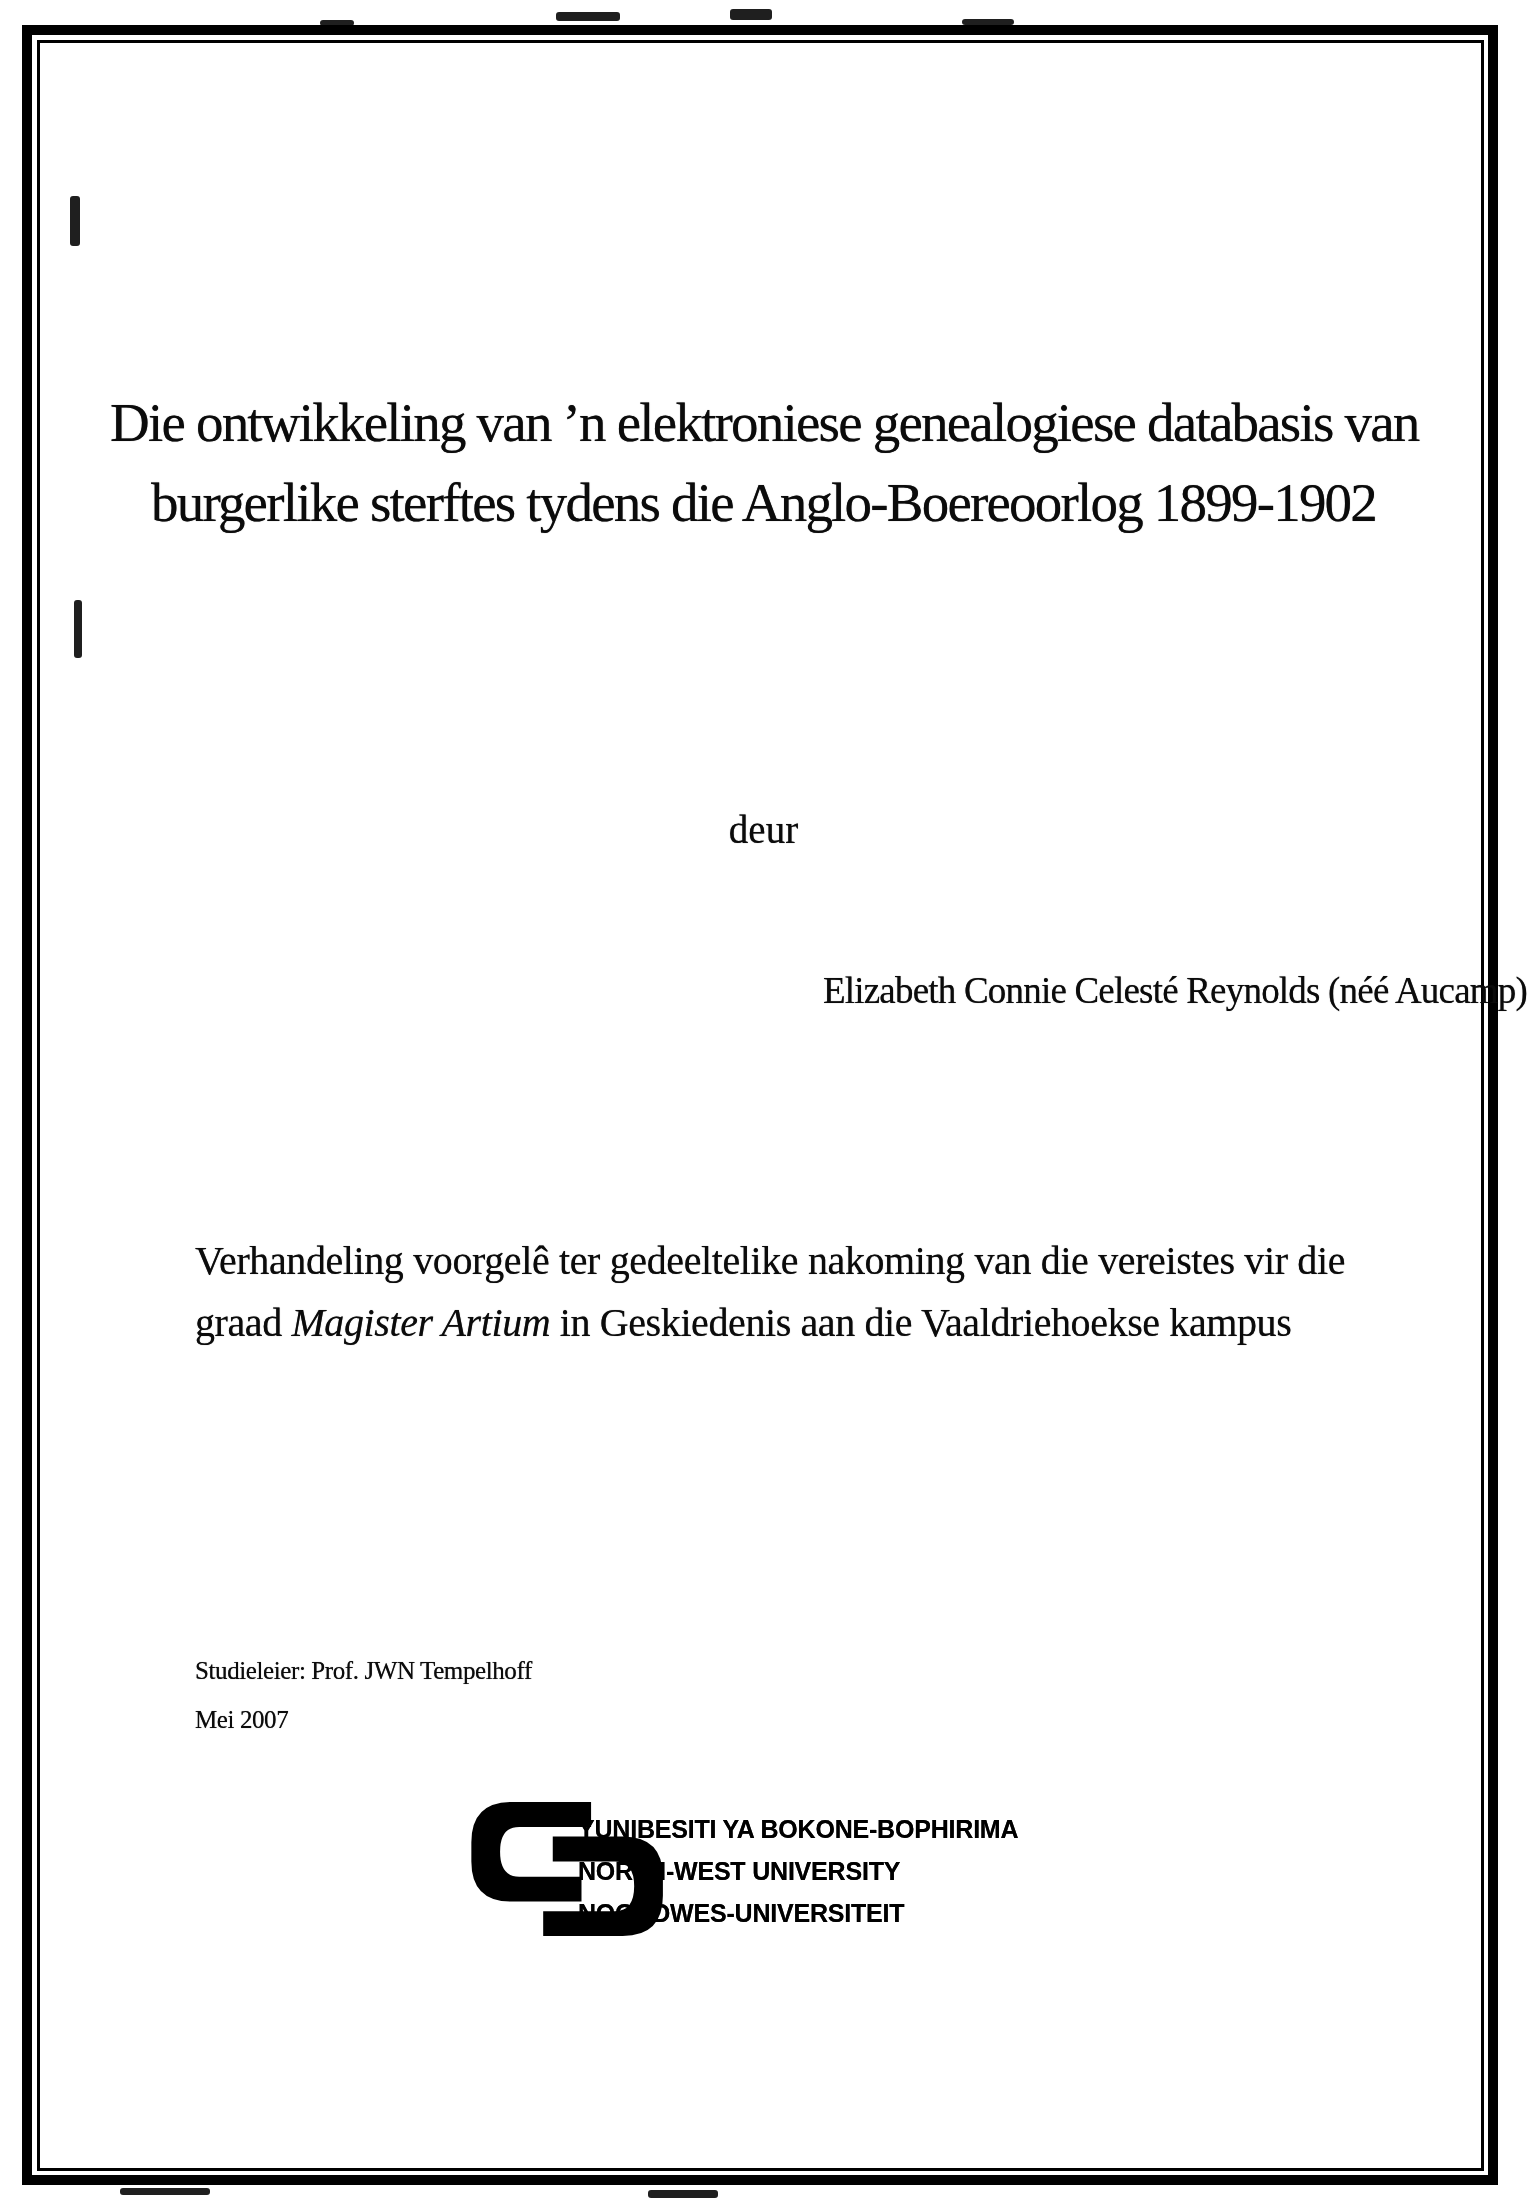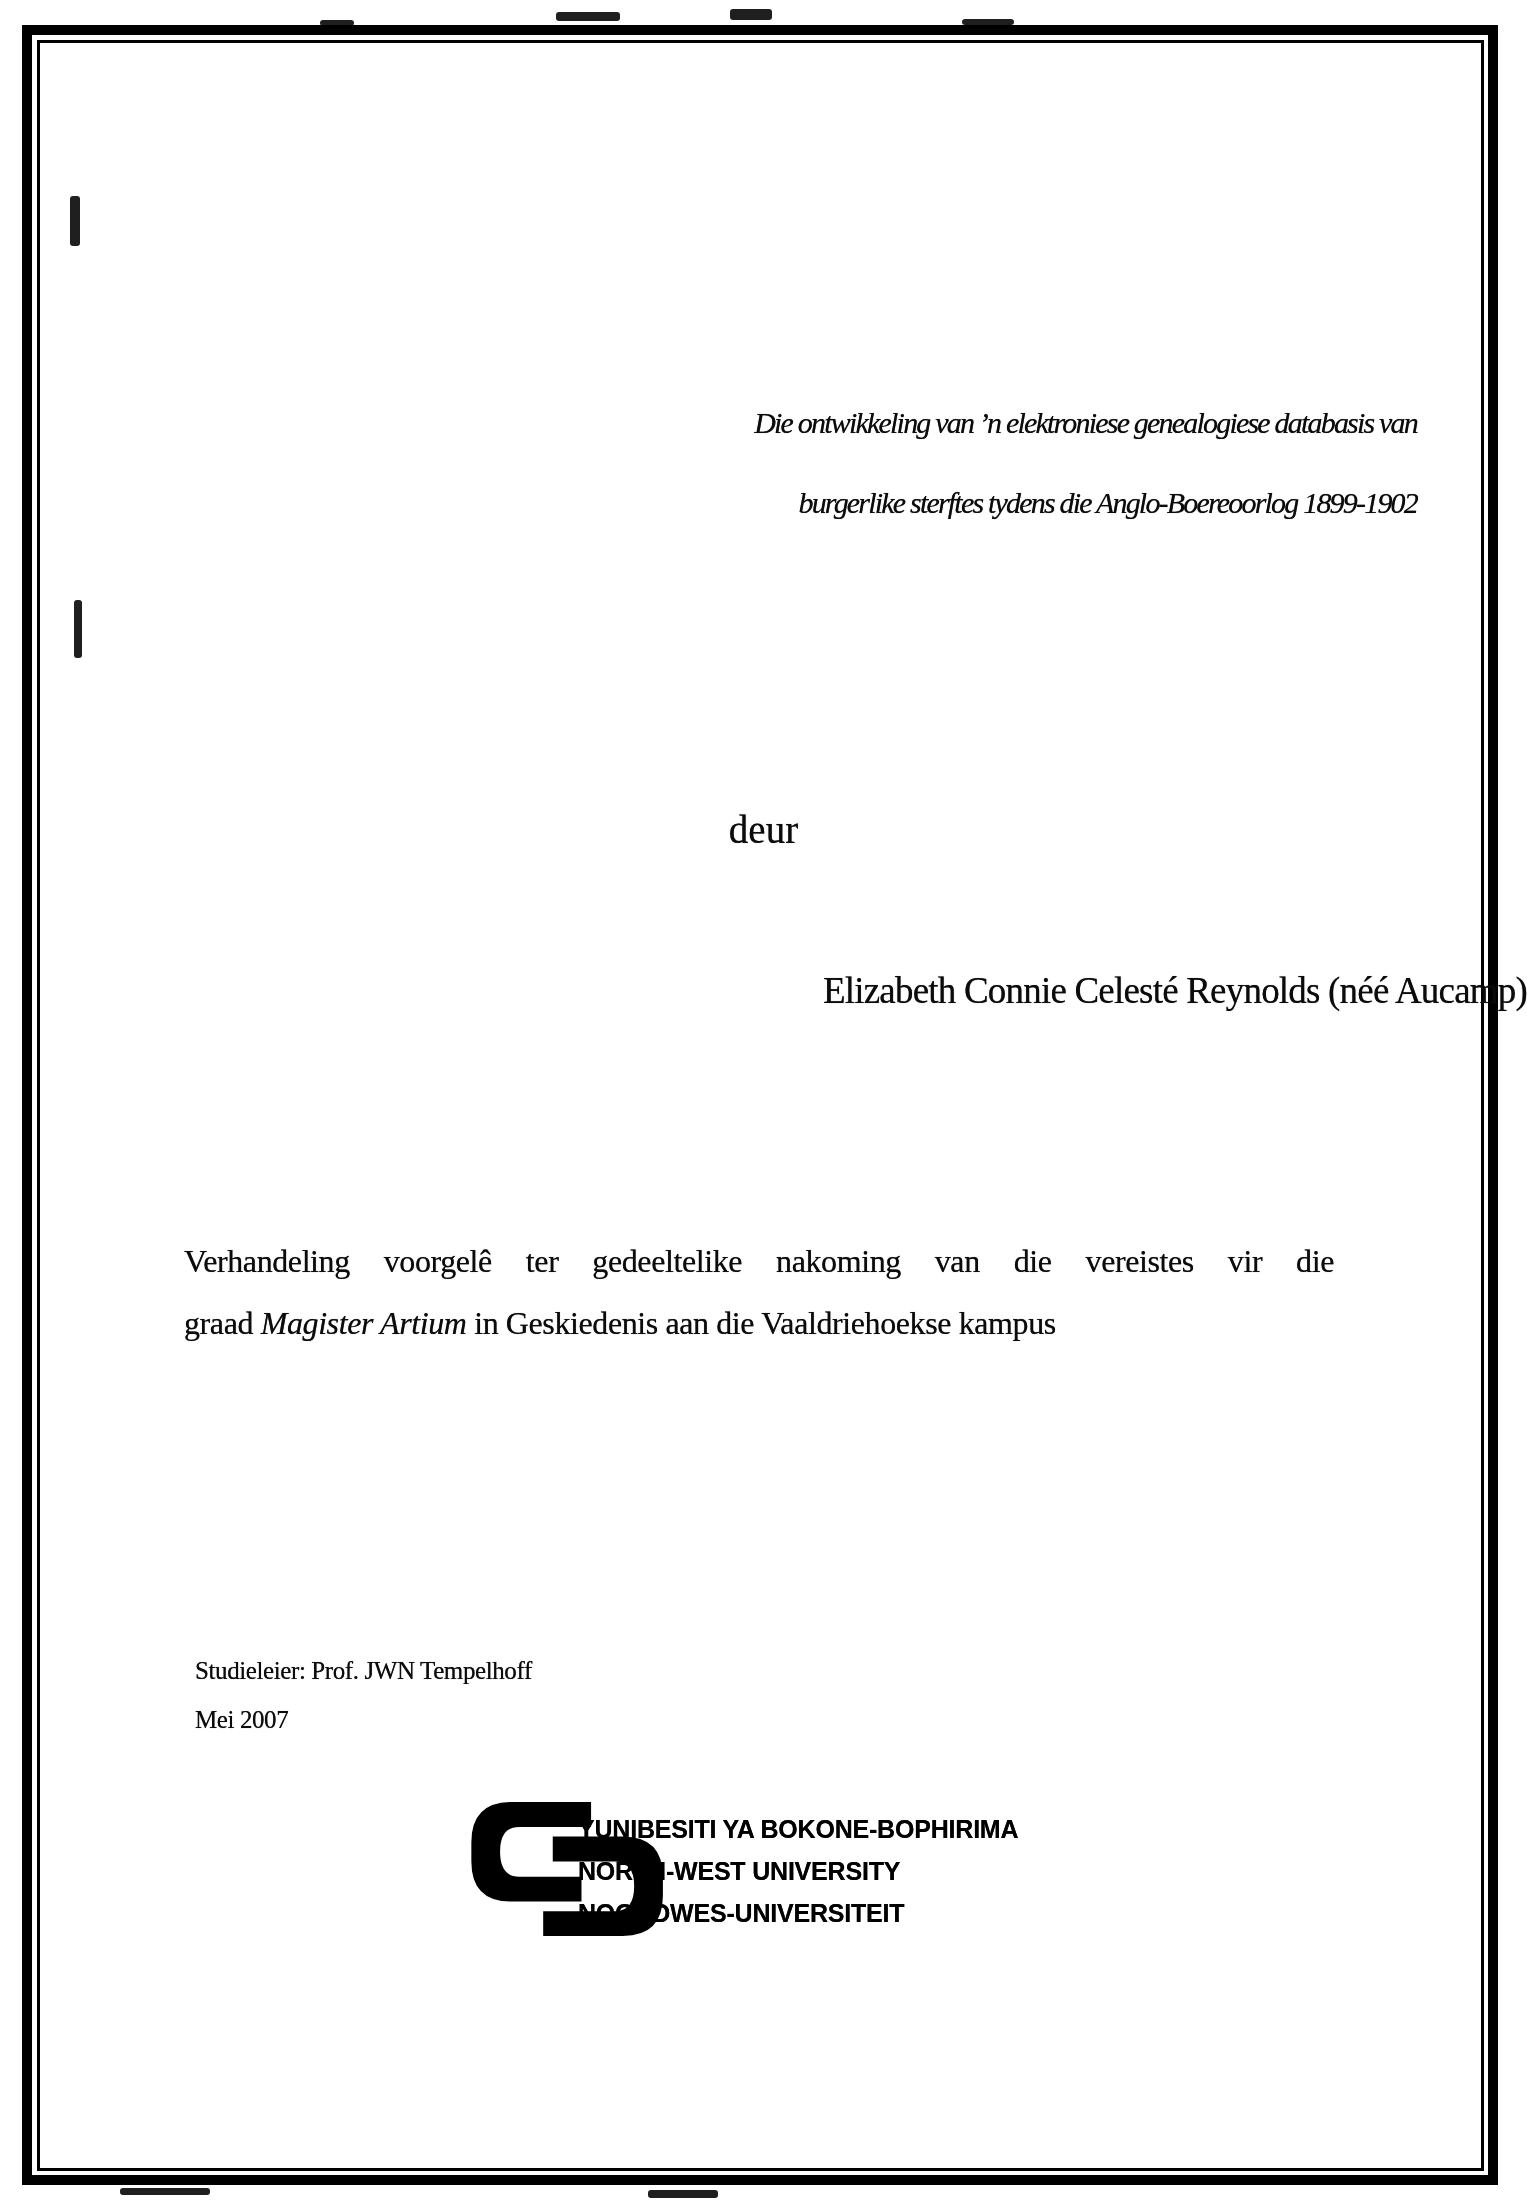--- a/index.html
+++ b/index.html
@@ -16,34 +16,34 @@
     border:10px solid #000;
   }
   .border-inner {
     position:absolute; left:37px; top:40px; right:43px; bottom:35px;
     border:3px solid #000;
   }
   .txt { text-shadow:0 0 0.7px rgba(0,0,0,0.75); }
 
   .title {
     position:absolute; left:110px; right:110px; top:383px;
-    text-align:right; font-size:30px; line-height:80px;
-    letter-spacing:-1.8px; white-space:nowrap;font-style:italic;
+    text-align:center; font-size:55px; line-height:80px;
+    letter-spacing:-1.8px; white-space:nowrap;
   }
   .byline {
     position:absolute; left:0; right:0; top:800px; height:60px;
     text-align:center; font-size:39px; line-height:60px;
   }
   .author {
     position:absolute; left:0; right:0; top:956px; height:70px;
     text-align:right; font-size:37px; line-height:70px; letter-spacing:-0.8px;
   }
   .statement {
-    position:absolute; left:184px; width:1150px; top:1230px;
-    font-size:32px; line-height:62px; letter-spacing:-0.4px;
+    position:absolute; left:195px; width:1150px; top:1230px;
+    font-size:40px; line-height:62px; letter-spacing:-0.4px;
   }
   .statement .just { text-align:justify; text-align-last:justify; }
   .supervisor-block {
     position:absolute; left:195px; top:1646px;
     font-size:25px; line-height:49px; letter-spacing:-0.4px;
   }
   .logo {
     position:absolute; left:470px; top:1800px; width:600px; height:140px;
   }
   .logo-mark { position:absolute; left:0; top:2px; }

